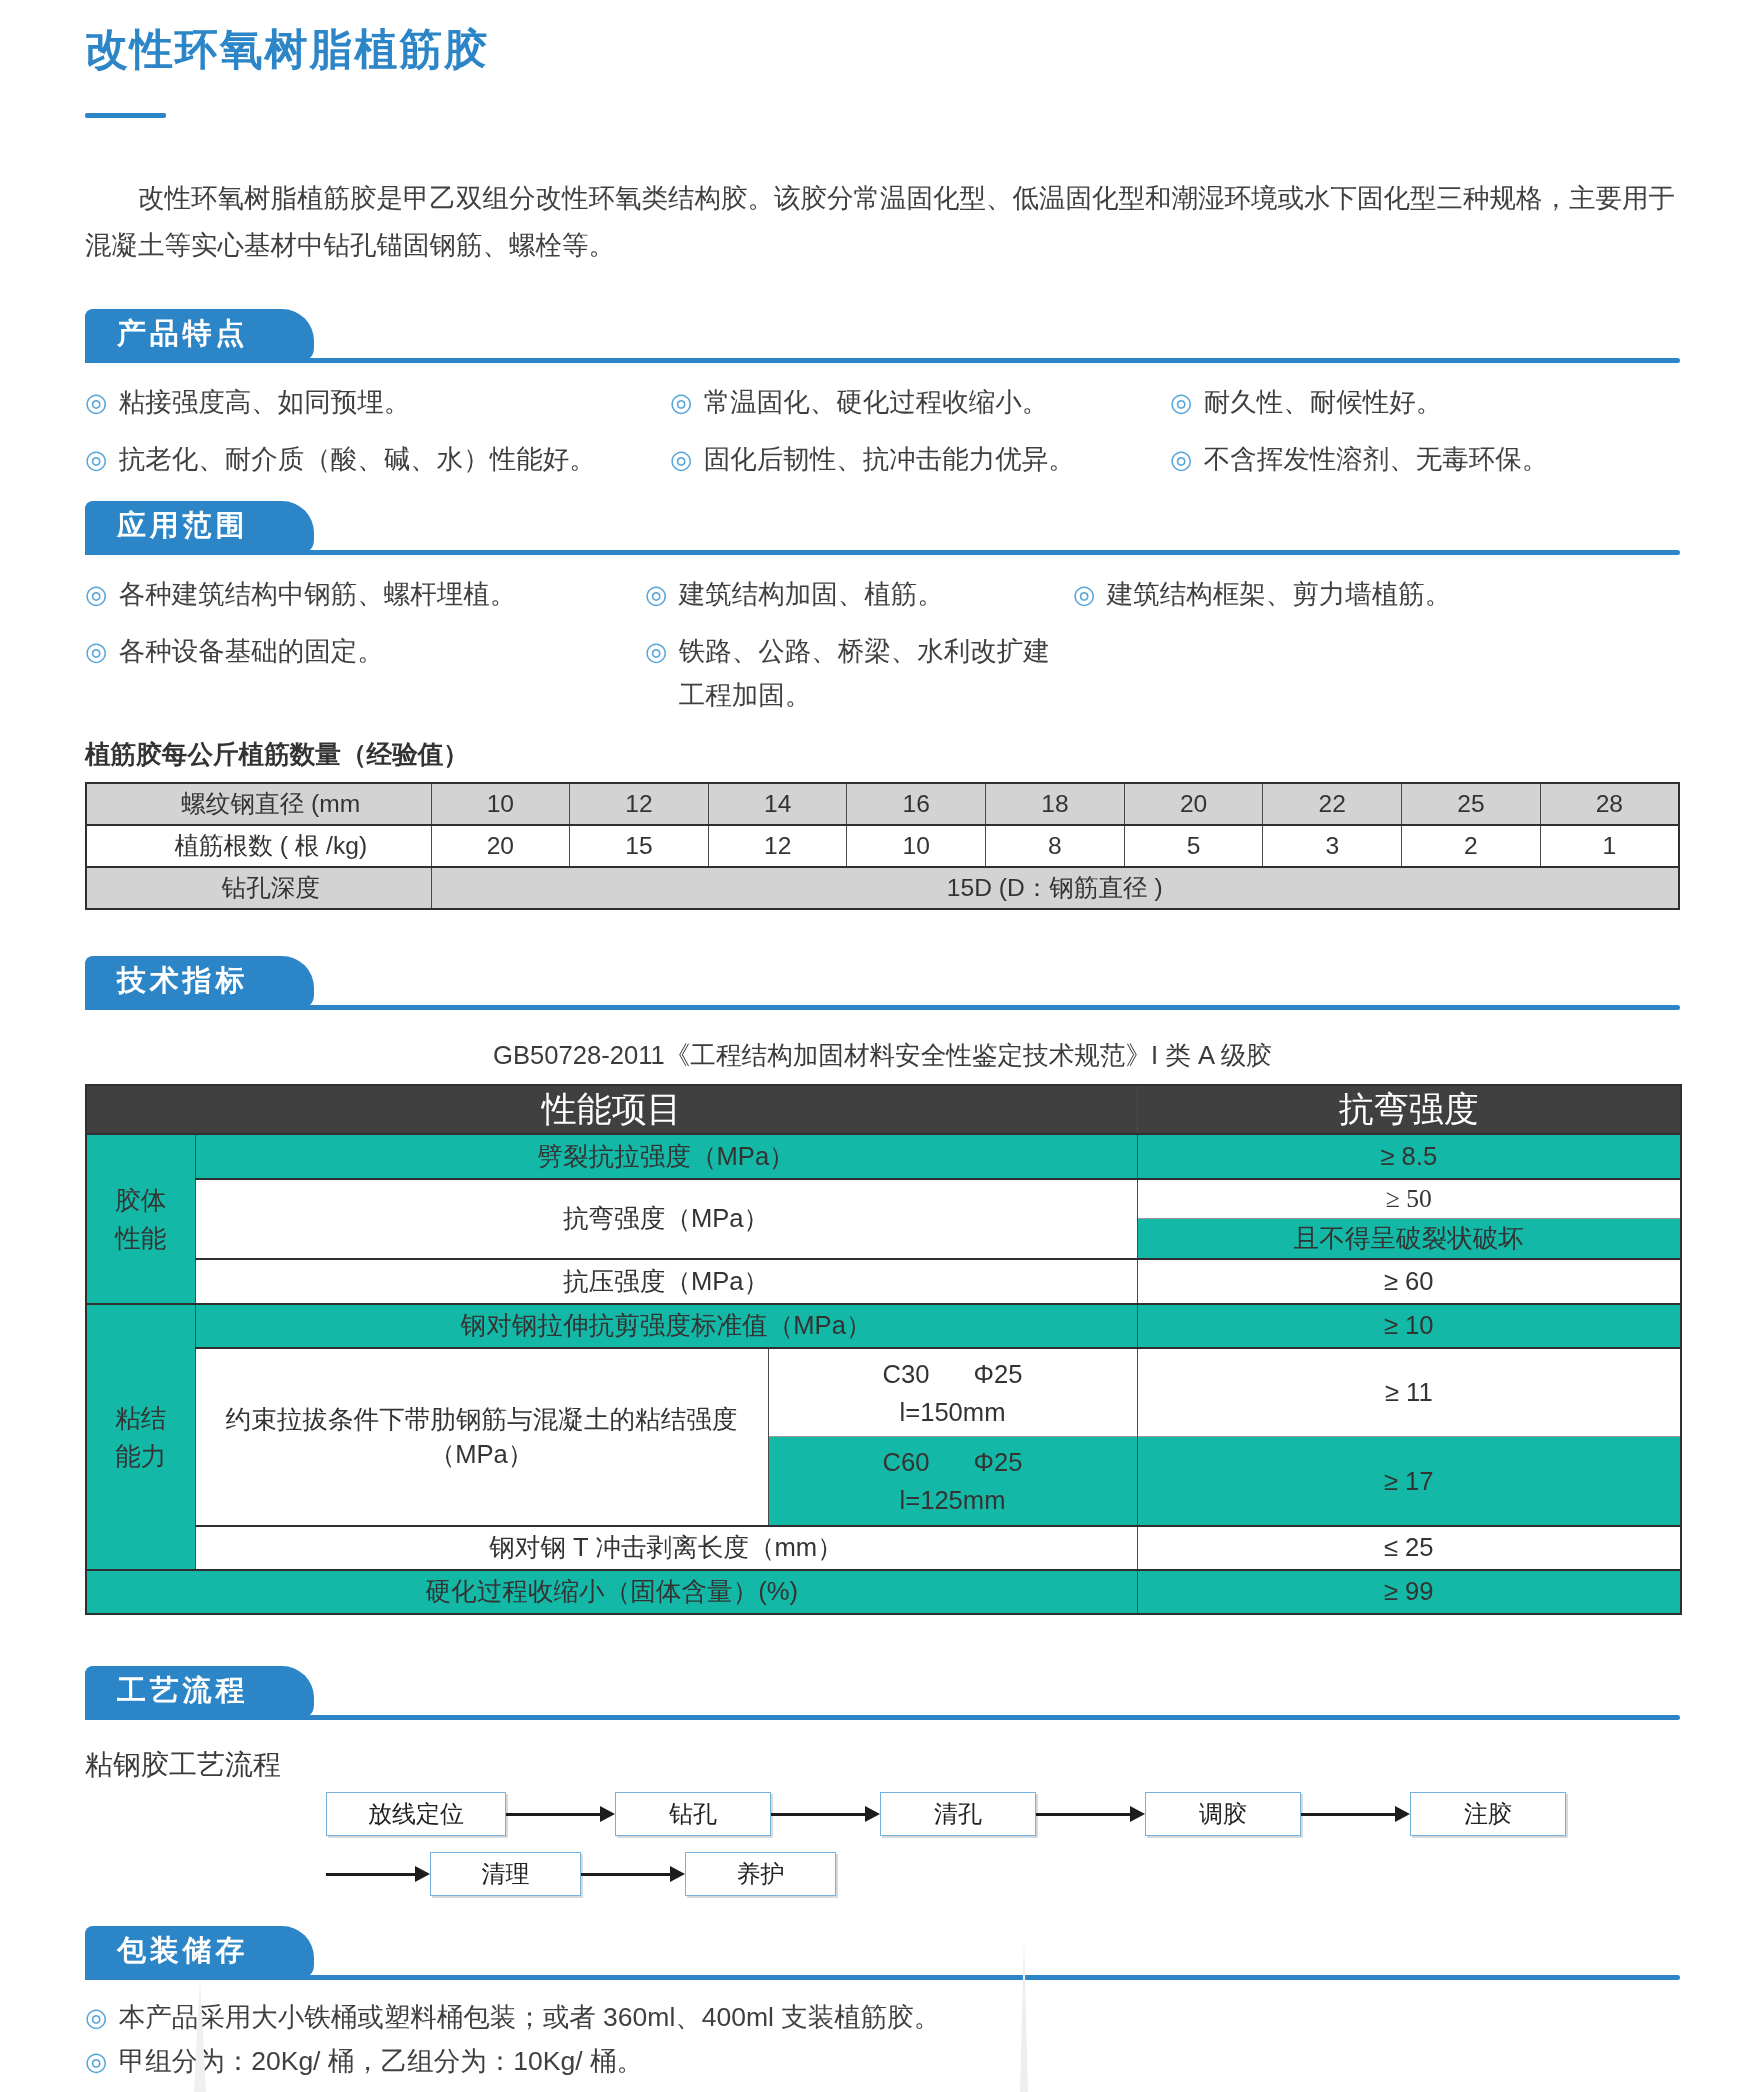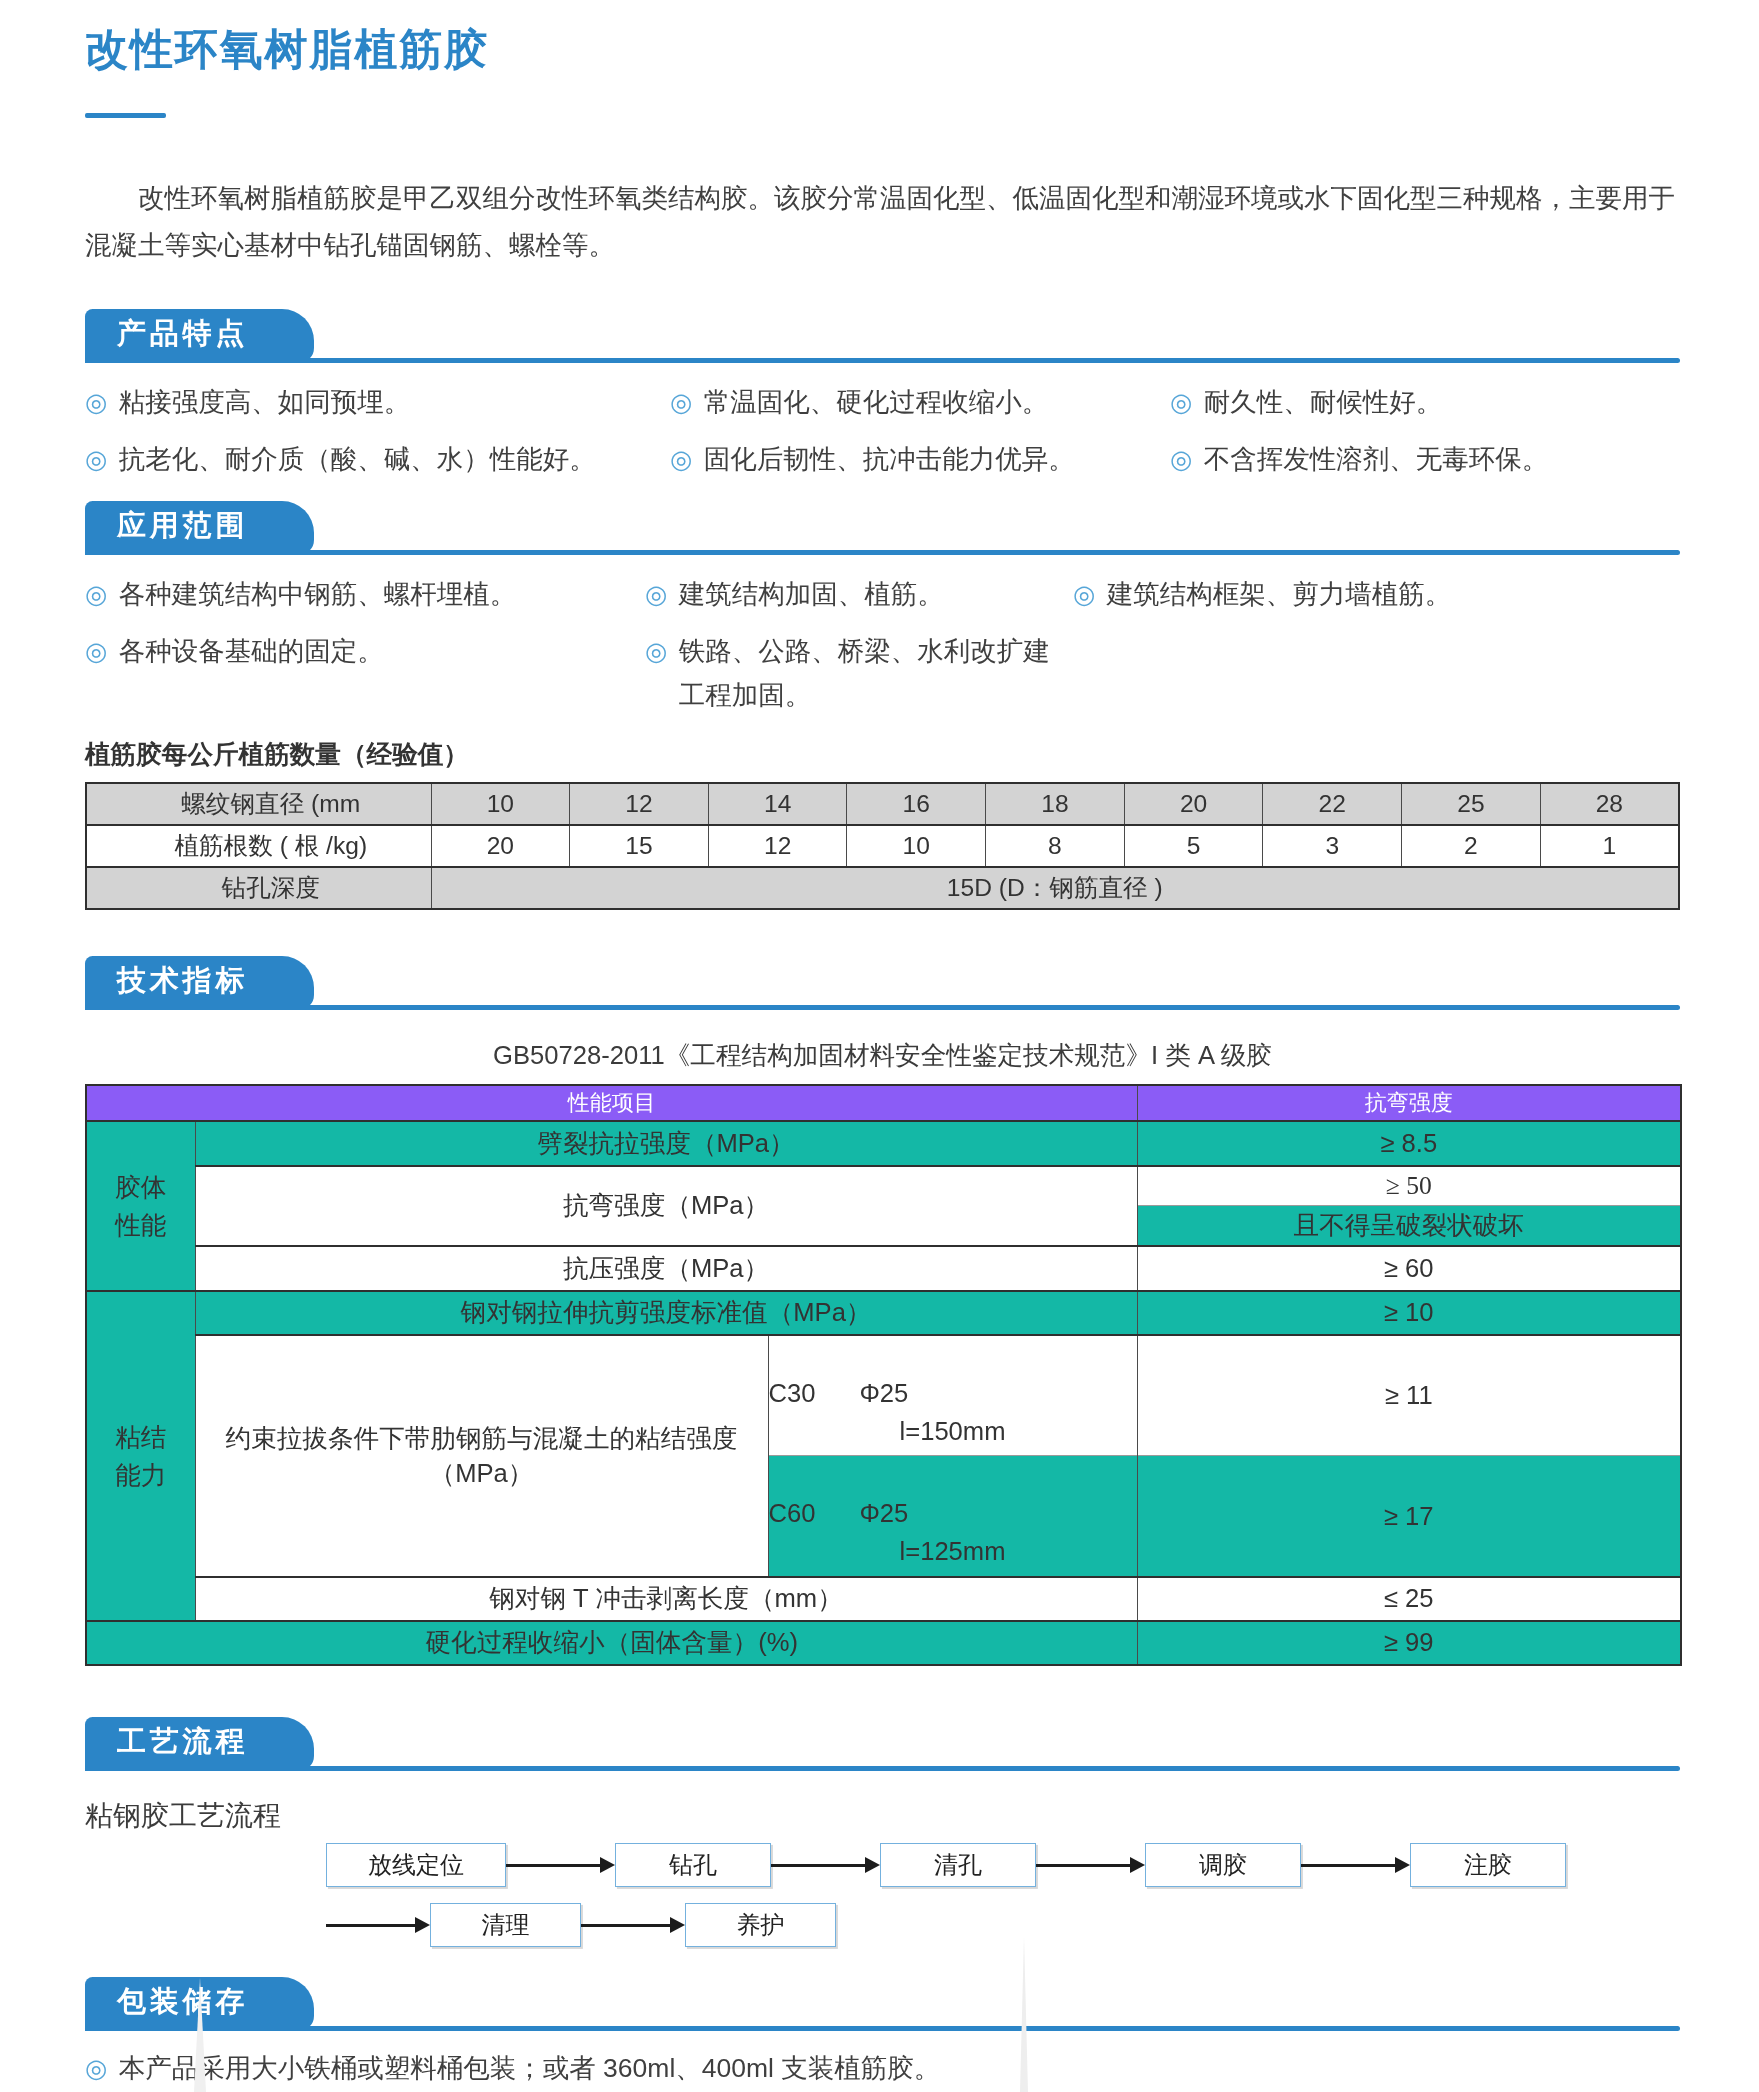--- a/index.html
+++ b/index.html
@@ -74,27 +74,27 @@
 
   
   .std-note { text-align: center; font-size: 25.6px; color: #3b3b3b; margin: 28px 0 11.4px 0; }
   .tech-table { width: 1595px; border: 2.8px solid #2f2f2f; margin-bottom: 51px; }
   .tech-table th, .tech-table td {
     border-left: 1.9px solid #4a4a4a;
     border-top: 2.8px solid #2f2f2f;
     text-align: center; vertical-align: middle;
     font-size: 25.6px; color: #333;
   }
-  .tech-table th { background: #8b5cf6; color: #ffffff; font-weight: 400; font-size: 22px; height: 36px; }
+  .tech-table th { background: #404040; color: #ffffff; font-weight: 400; font-size: 35px; height: 36px; }
   .tech-table tr:first-child th { border-top: none; }
   .tech-table th:first-child, .tech-table td.first { border-left: none; }
   .tech-table .gray { background: #14b8a6; }
   .tech-table .group span { display: inline-block; width: 57px; line-height: 38px; }
   .tech-table tr.minor td { border-top: 1.9px solid #9b9b9b; }
-  .cond-top { display: flex; justify-content: flex-start; gap: 44px; margin-top: 32px; }
+  .cond-top { display: flex; justify-content: center; gap: 44px; }
   .cond-cell { line-height: 38px; padding: 5.7px 0; }
   .h48 { height: 45px; } .h42 { height: 40px; font-family: Liberation Serif, serif; } .h46 { height: 44px; } .h84 { height: 79px; }
 
   
   .flow-subtitle { font-size: 28px; color: #3b3b3b; margin: 26.5px 0 7.6px 0; }
   .flow-row { display: flex; align-items: center; height: 45px; margin-bottom: 15px; }
   .flow-row.r1 { margin-left: 241px; }
   .flow-row.r2 { margin-left: 241px; }
   .flow-box {
     height: 44px; background: #ffffff;

